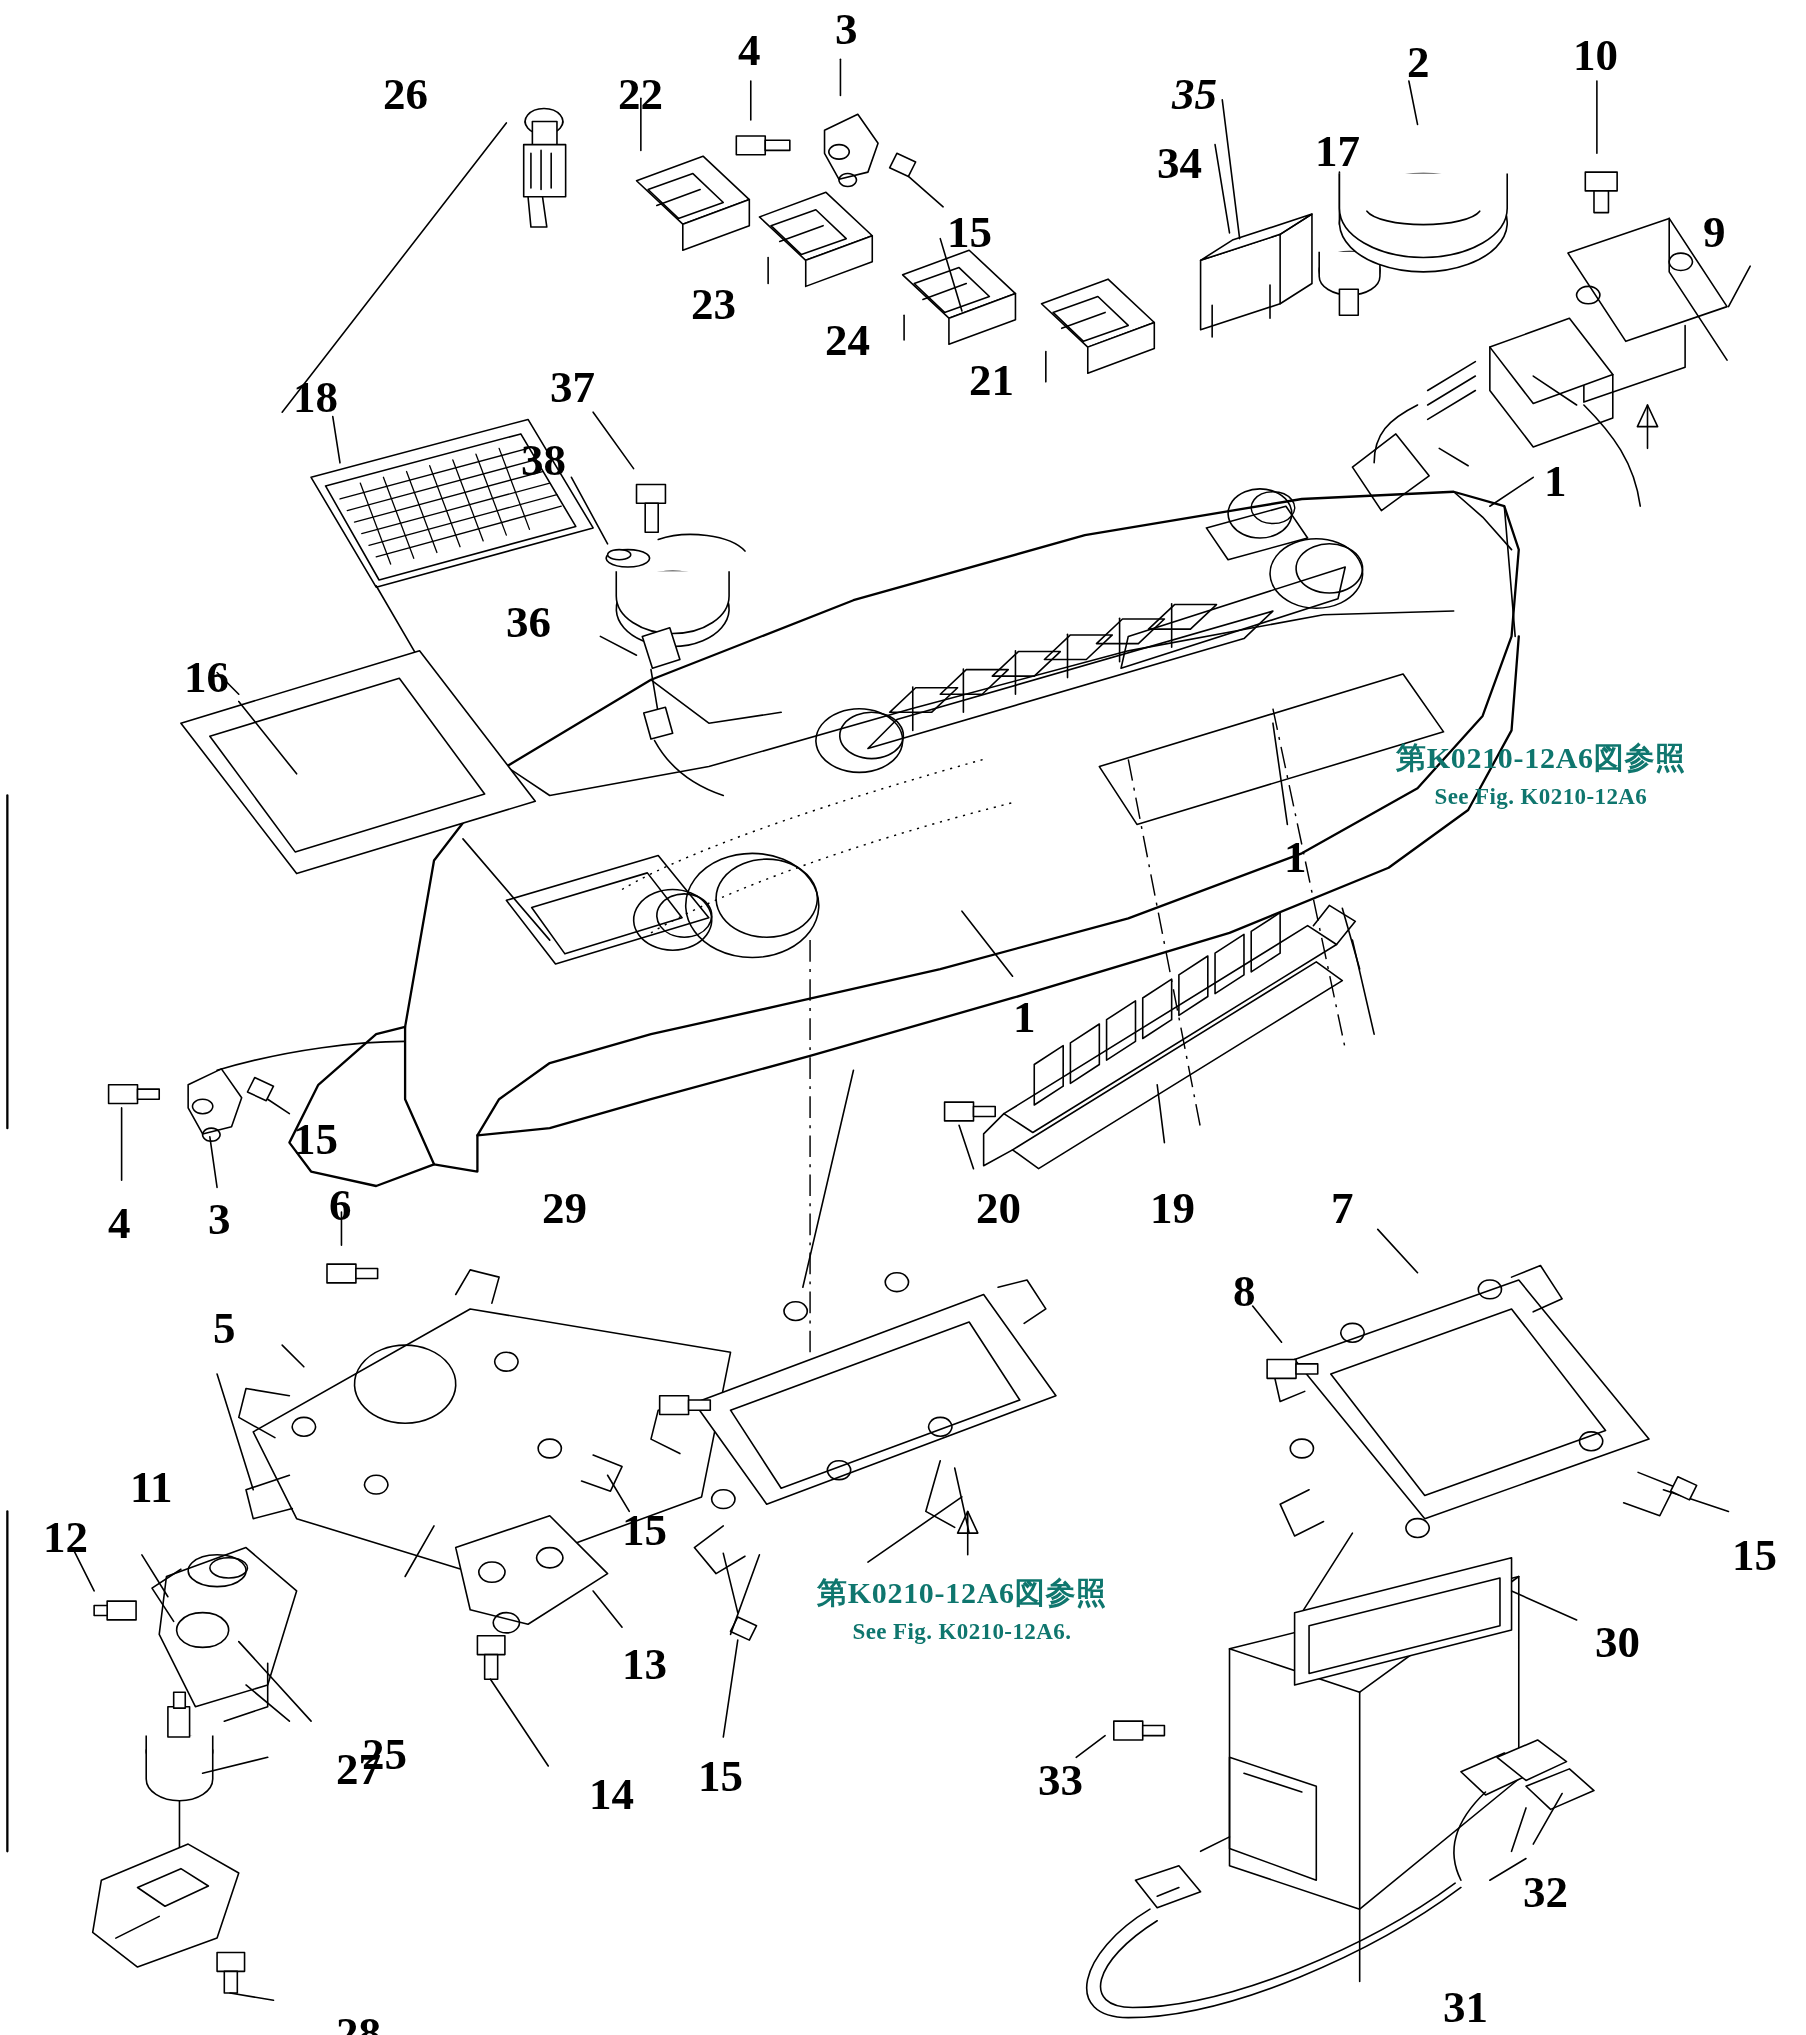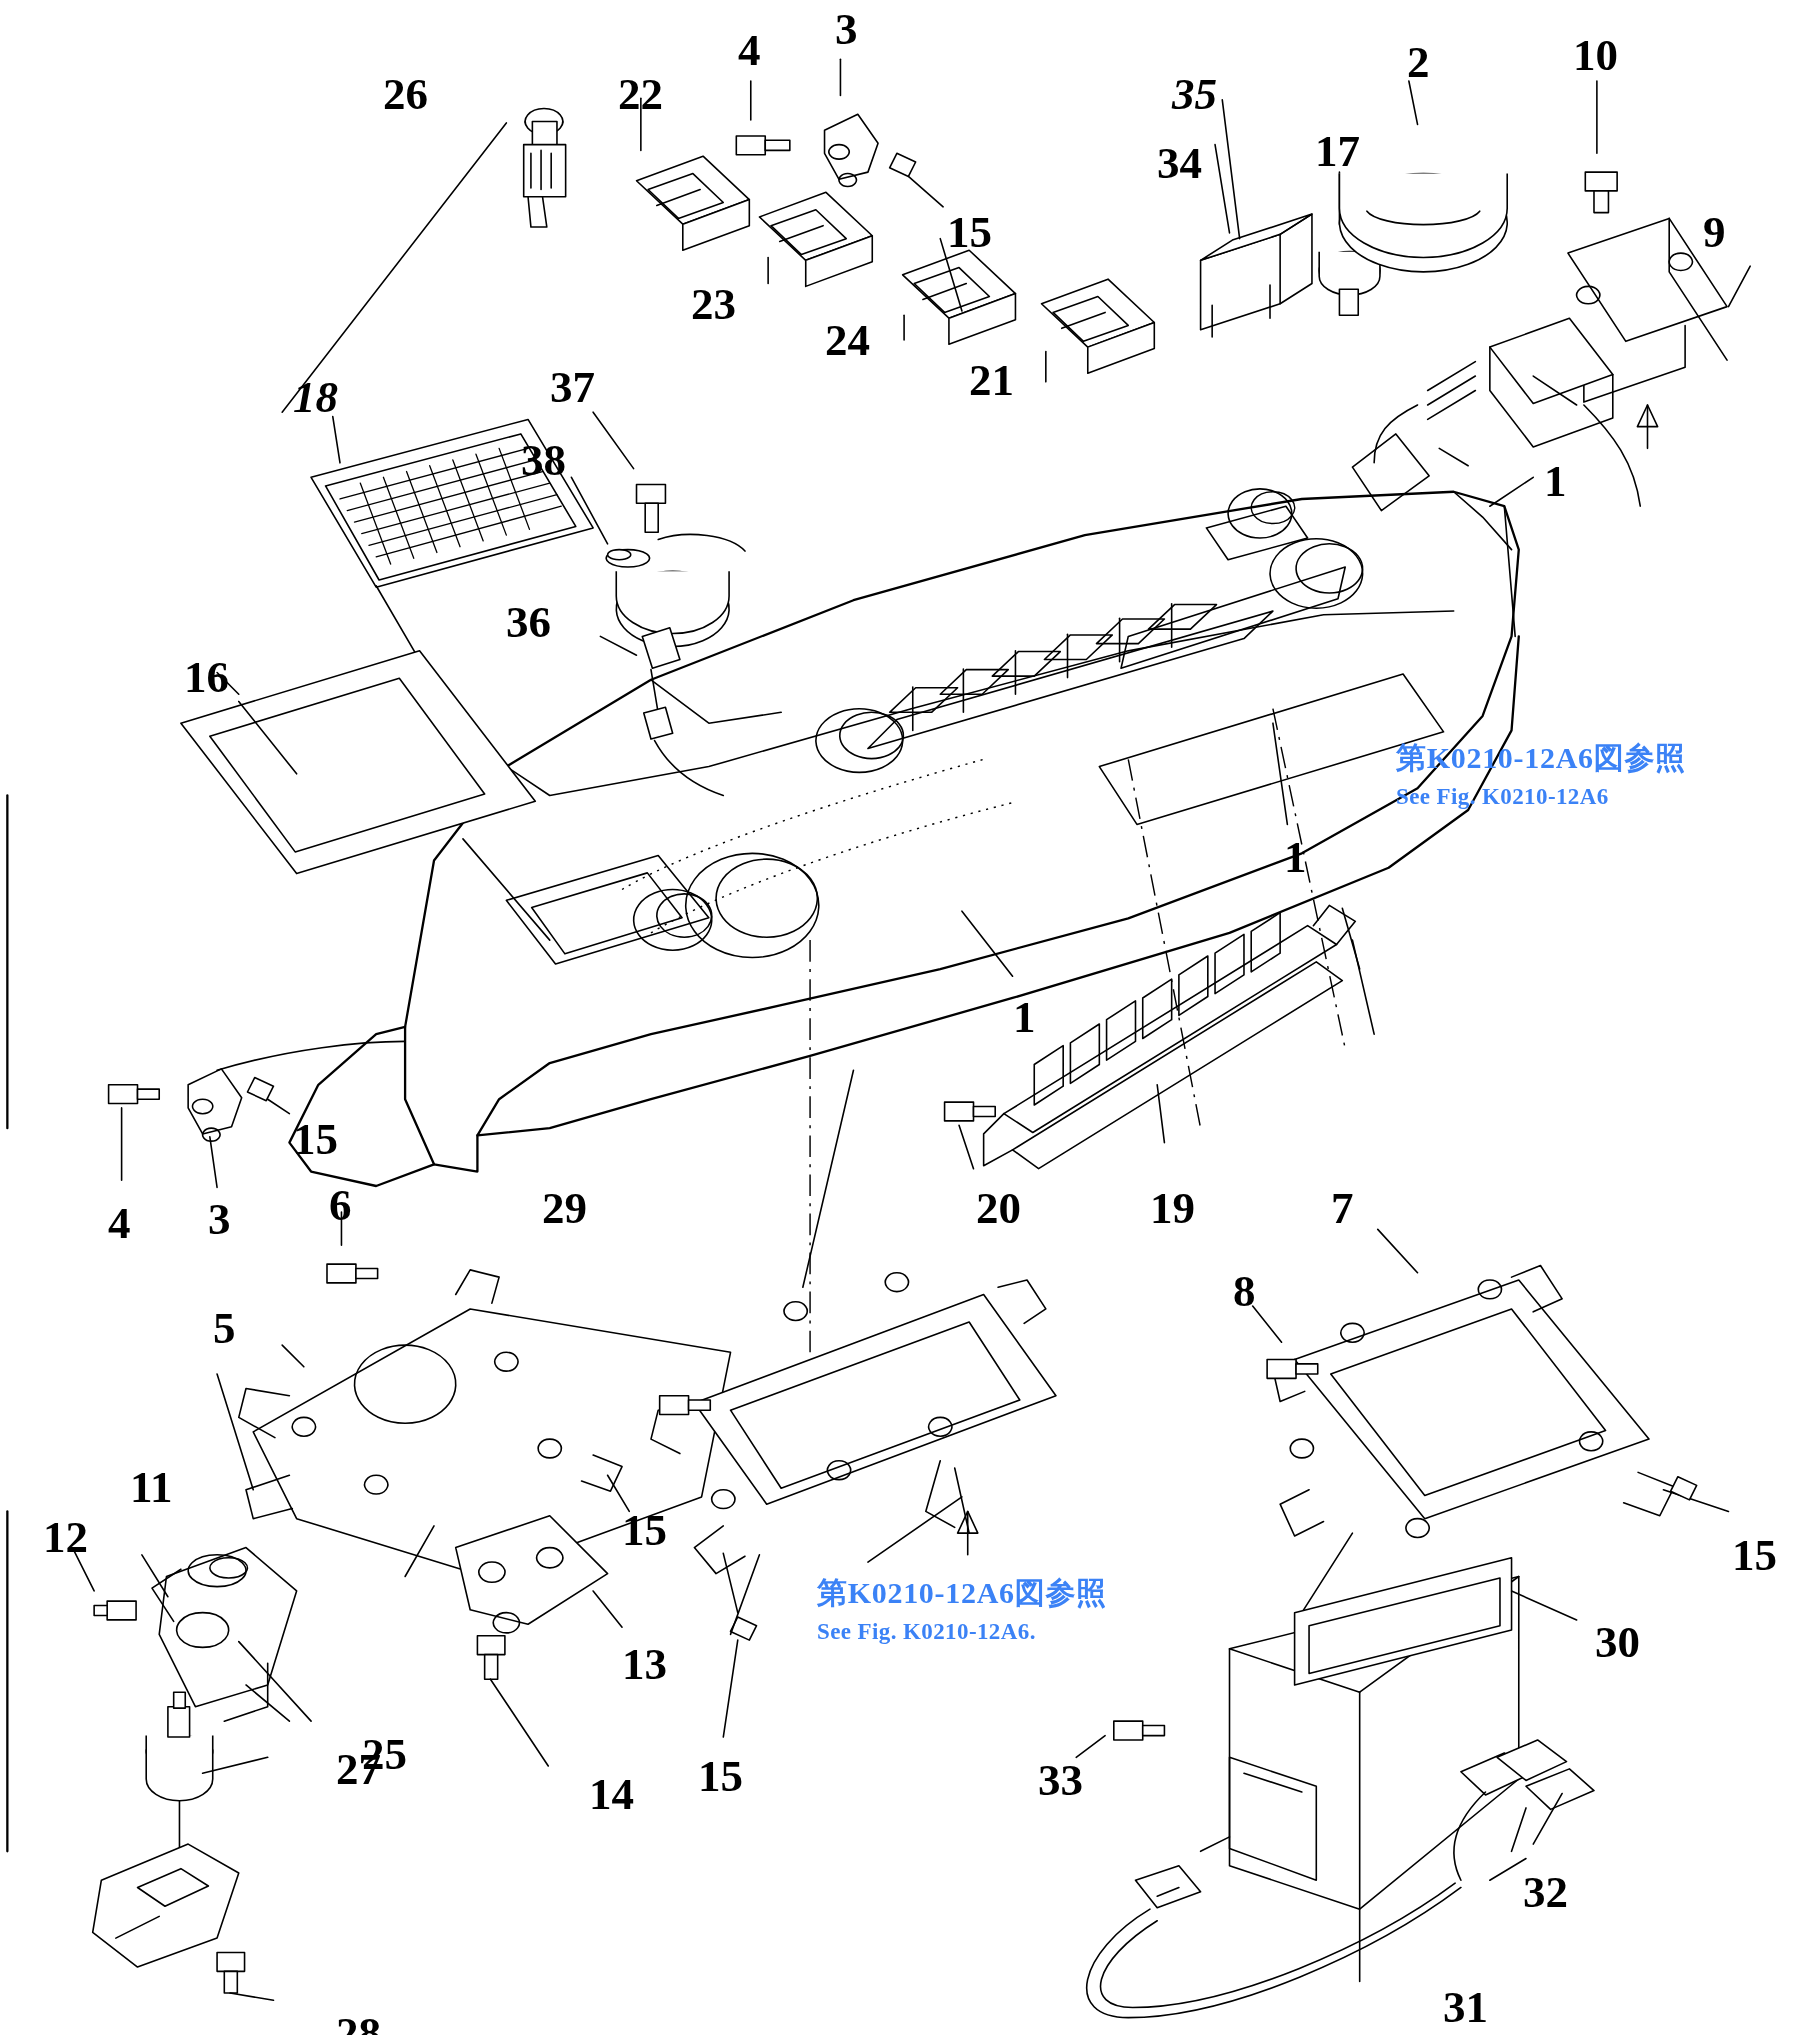--- a/index.html
+++ b/index.html
@@ -33,22 +33,23 @@
     color: #000;
     white-space: nowrap;
     letter-spacing: 0px;
   }
   .note {
     position: absolute;
     font-family: "Liberation Serif", serif;
     font-weight: 700;
     font-size: 33px;
     line-height: 39px;
-    color: #3b82f6;
+    color: #0f766e;
     white-space: nowrap;
+    text-align: center;
   }
   .note .jp {
     display: block;
     font-size: 30px;
     letter-spacing: 0.7px;
   }
   .note .en {
     display: block;
     font-size: 23px;
     letter-spacing: 0.4px;
@@ -470,21 +471,21 @@
   <div class="callout" style="left:1172px; top:72px;font-style:italic;">35</div>
   <div class="callout" style="left:1157px; top:141px;">34</div>
   <div class="callout" style="left:1315px; top:129px;">17</div>
   <div class="callout" style="left:1407px; top:40px;">2</div>
   <div class="callout" style="left:1573px; top:33px;">10</div>
   <div class="callout" style="left:1703px; top:210px;">9</div>
   <div class="callout" style="left:947px; top:210px;">15</div>
   <div class="callout" style="left:691px; top:282px;">23</div>
   <div class="callout" style="left:825px; top:318px;">24</div>
   <div class="callout" style="left:969px; top:358px;">21</div>
-  <div class="callout" style="left:293px; top:375px;font-style:italic;">18</div>
+  <div class="callout" style="left:293px; top:375px;">18</div>
   <div class="callout" style="left:550px; top:365px;">37</div>
   <div class="callout" style="left:521px; top:438px;">38</div>
   <div class="callout" style="left:506px; top:600px;">36</div>
   <div class="callout" style="left:184px; top:655px;">16</div>
   <div class="callout" style="left:1544px; top:459px;">1</div>
   <div class="callout" style="left:1284px; top:835px;">1</div>
   <div class="callout" style="left:1013px; top:995px;">1</div>
   <div class="callout" style="left:108px; top:1201px;">4</div>
   <div class="callout" style="left:208px; top:1197px;">3</div>
   <div class="callout" style="left:293px; top:1117px;">15</div>

